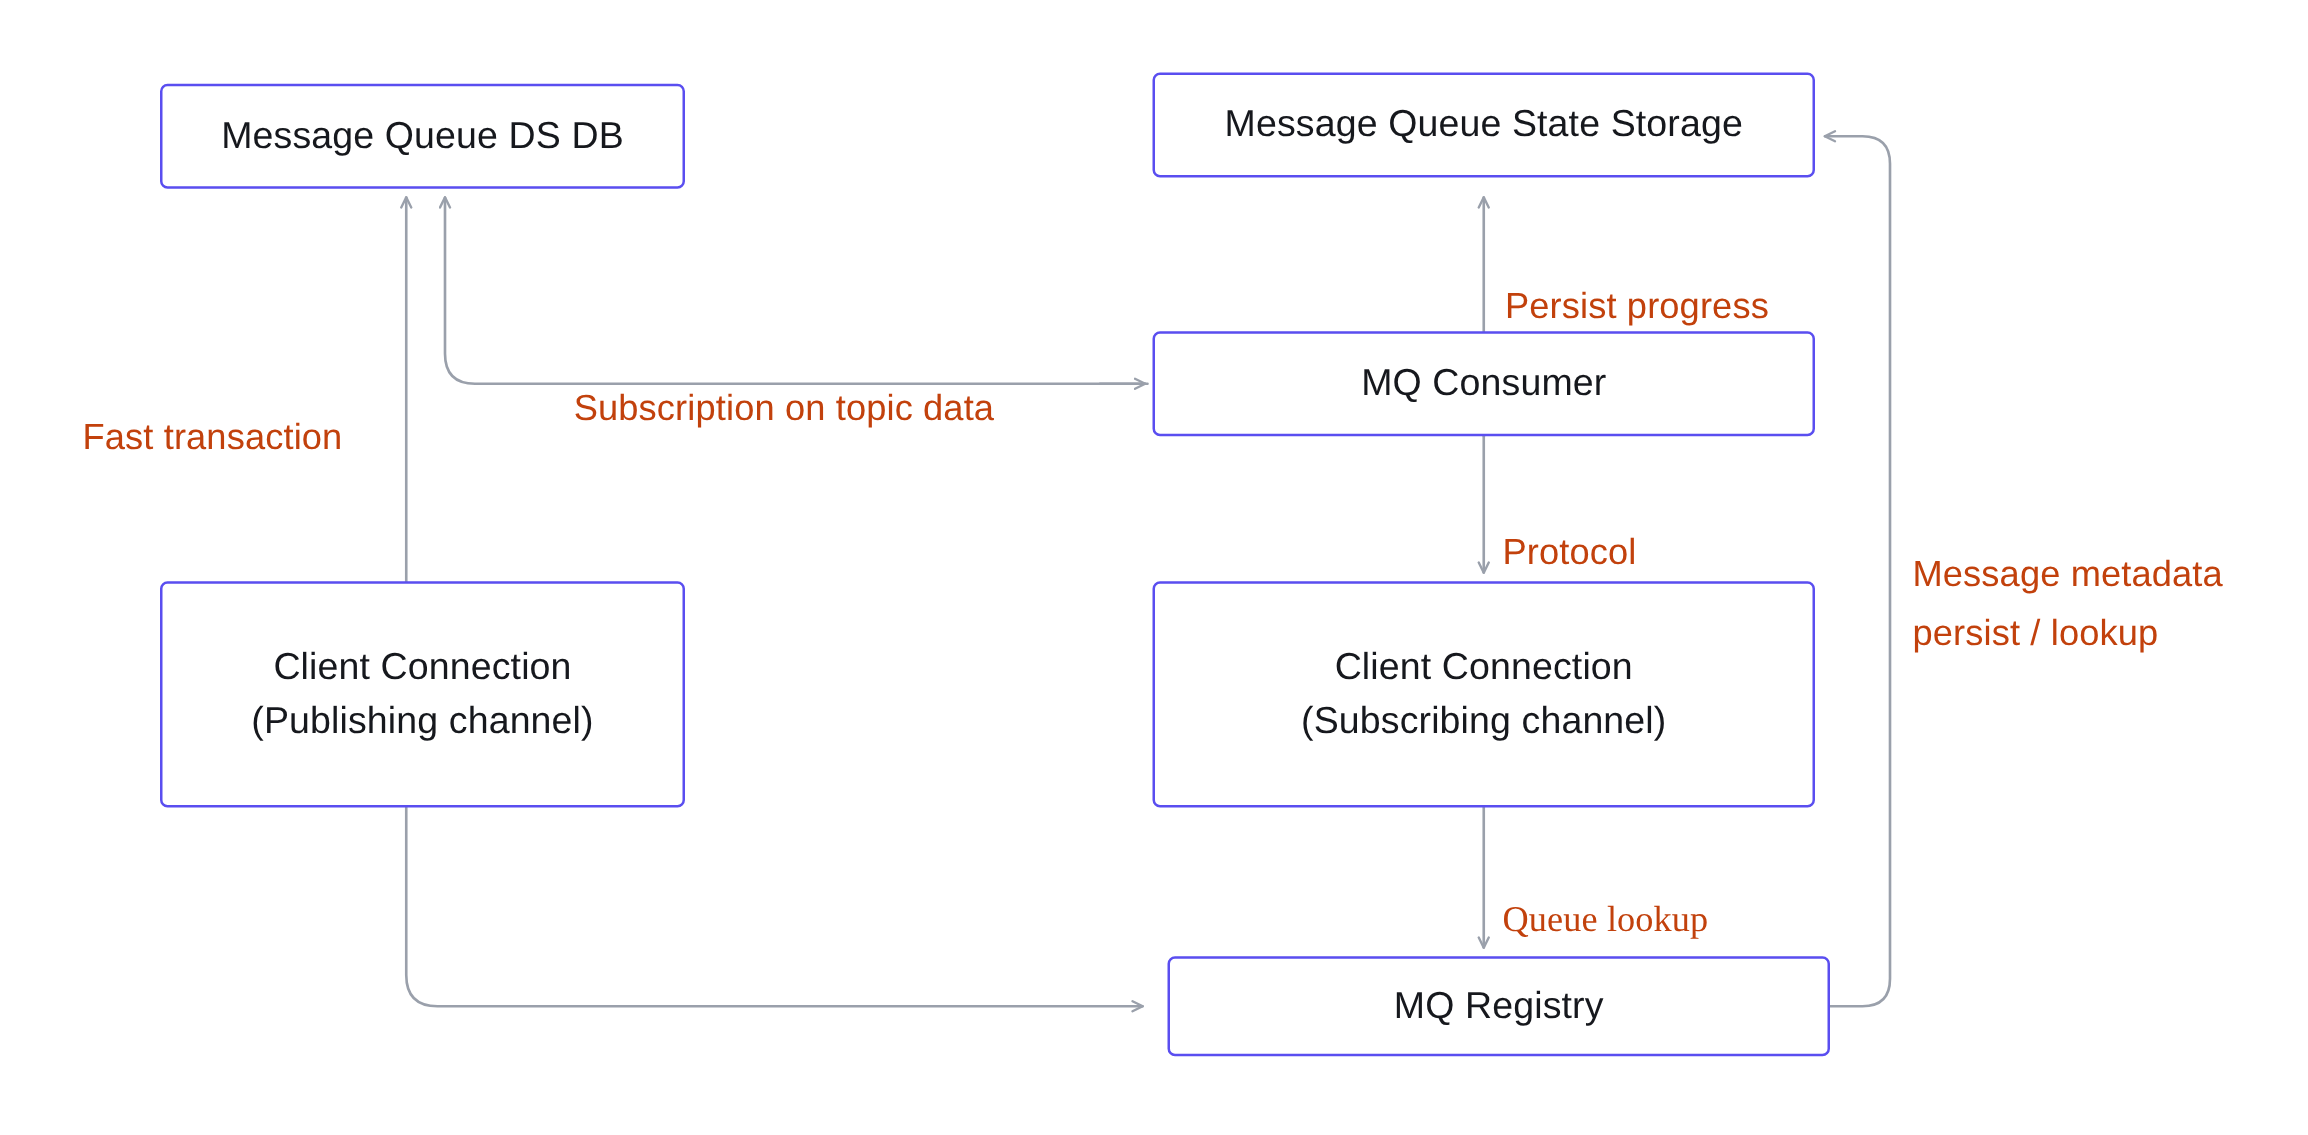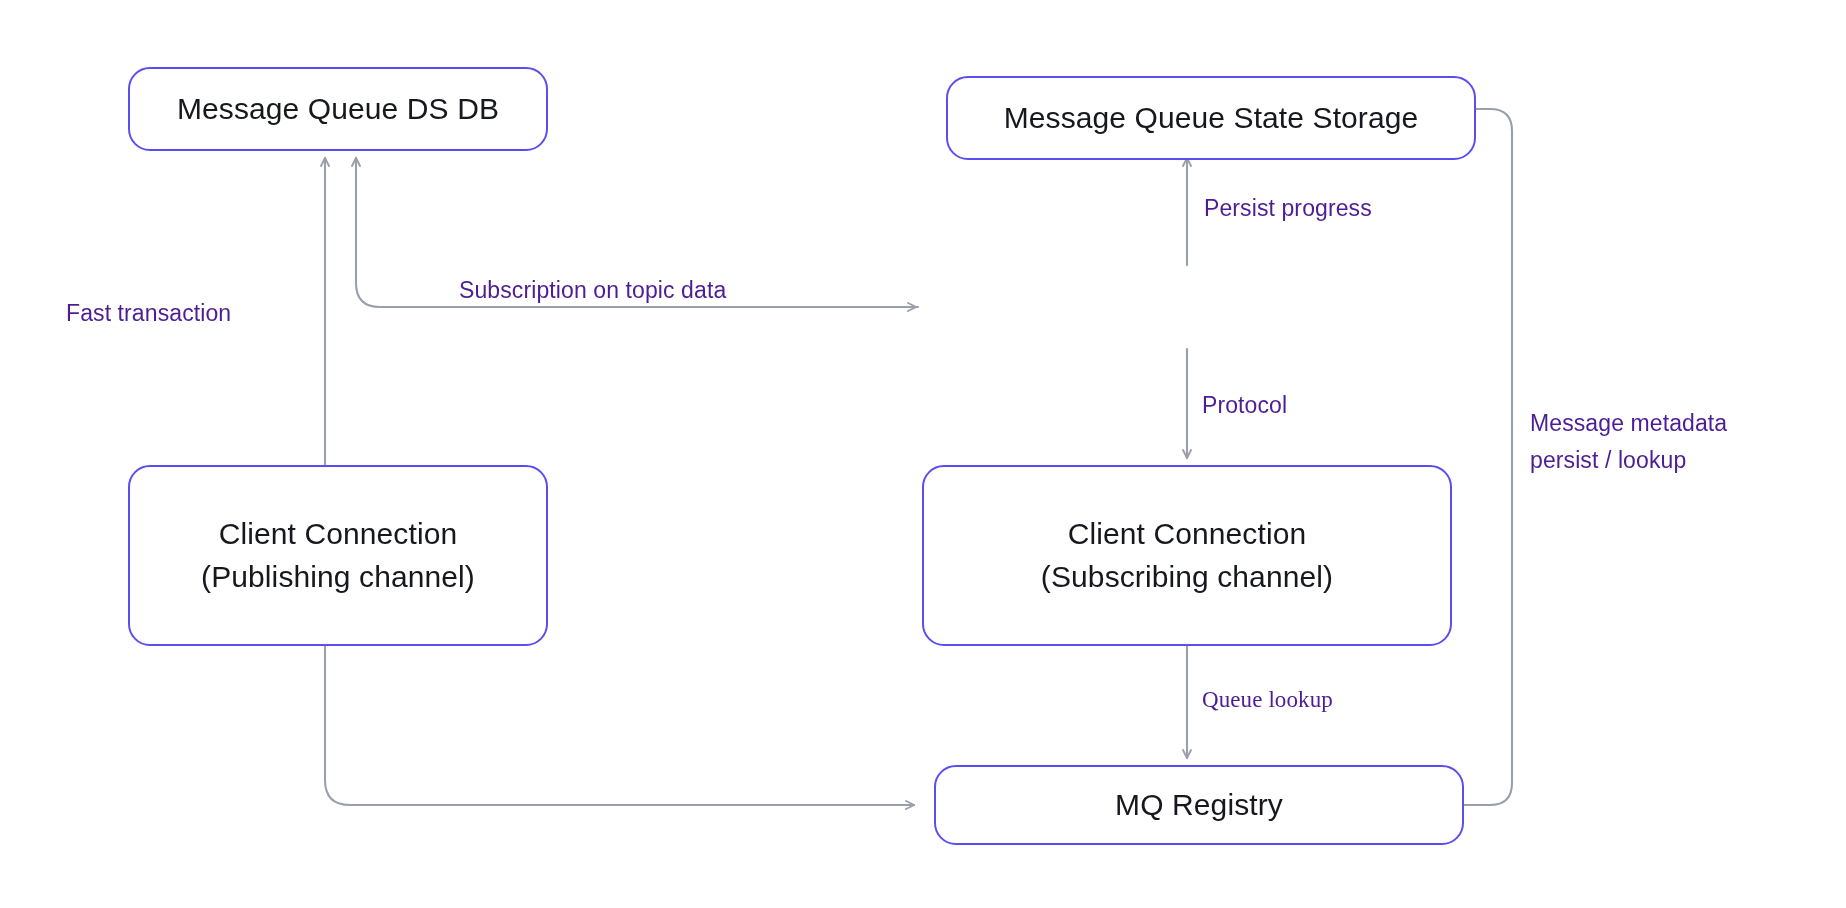--- a/index.html
+++ b/index.html
@@ -23,51 +23,52 @@
     position: absolute;
     left: 0;
     top: 0;
     width: 1846px;
     height: 908px;
   }
   .node {
     position: absolute;
     box-sizing: border-box;
     border: 2.4px solid #5a4ef0;
-    border-radius: 22px;
+    border-radius: 6px;
     background: #ffffff;
     display: flex;
     align-items: center;
     justify-content: center;
     text-align: center;
     color: #16181d;
     font-size: 30px;
     line-height: 1.42;
     letter-spacing: 0.1px;
     z-index: 3;
   }
   .node .node-label {
     display: block;
     white-space: pre-line;
     padding: 0 14px;
   }
   .edge-label {
     position: absolute;
-    color: #4c1d95;
-    font-size: 23px;
+    color: #c2410c;
+    font-size: 29px;
     line-height: 1.62;
     white-space: pre-line;
     background: transparent;
     z-index: 4;
     letter-spacing: 0.1px;
+    margin-top: 32px;
   }
 
   
   #node-mq-ds-db        { left: 128px; top: 67px;  width: 420px; height: 84px; }
-  #node-mq-state-storage{ left: 922px; top: 76px;  width: 530px; height: 84px; margin-left: 24px; }
+  #node-mq-state-storage{ left: 922px; top: 58px;  width: 530px; height: 84px; }
   #node-mq-consumer     { left: 922px; top: 265px; width: 530px; height: 84px; }
   #node-client-pub      { left: 128px; top: 465px; width: 420px; height: 181px; }
   #node-client-sub      { left: 922px; top: 465px; width: 530px; height: 181px; }
   #node-mq-registry     { left: 922px; top: 765px; width: 530px; height: 80px; margin-left: 12px; }
 
   
   #label-write-transaction     { left: 66px;  top: 295px; }
   #label-subscription          { left: 459px; top: 272px; }
   #label-persist-progress      { left: 1204px; top: 190px; }
   #label-protocol              { left: 1202px; top: 387px; }
@@ -107,20 +108,23 @@
   </svg>
 
   <div class="node" id="node-mq-ds-db">
     <span class="node-label">Message Queue DS DB</span>
   </div>
 
   <div class="node" id="node-mq-state-storage">
     <span class="node-label">Message Queue State Storage</span>
   </div>
 
+  <div class="node" id="node-mq-consumer">
+    <span class="node-label">MQ Consumer</span>
+  </div>
 
   <div class="node" id="node-client-pub">
     <span class="node-label">Client Connection
 (Publishing channel)</span>
   </div>
 
   <div class="node" id="node-client-sub">
     <span class="node-label">Client Connection
 (Subscribing channel)</span>
   </div>

